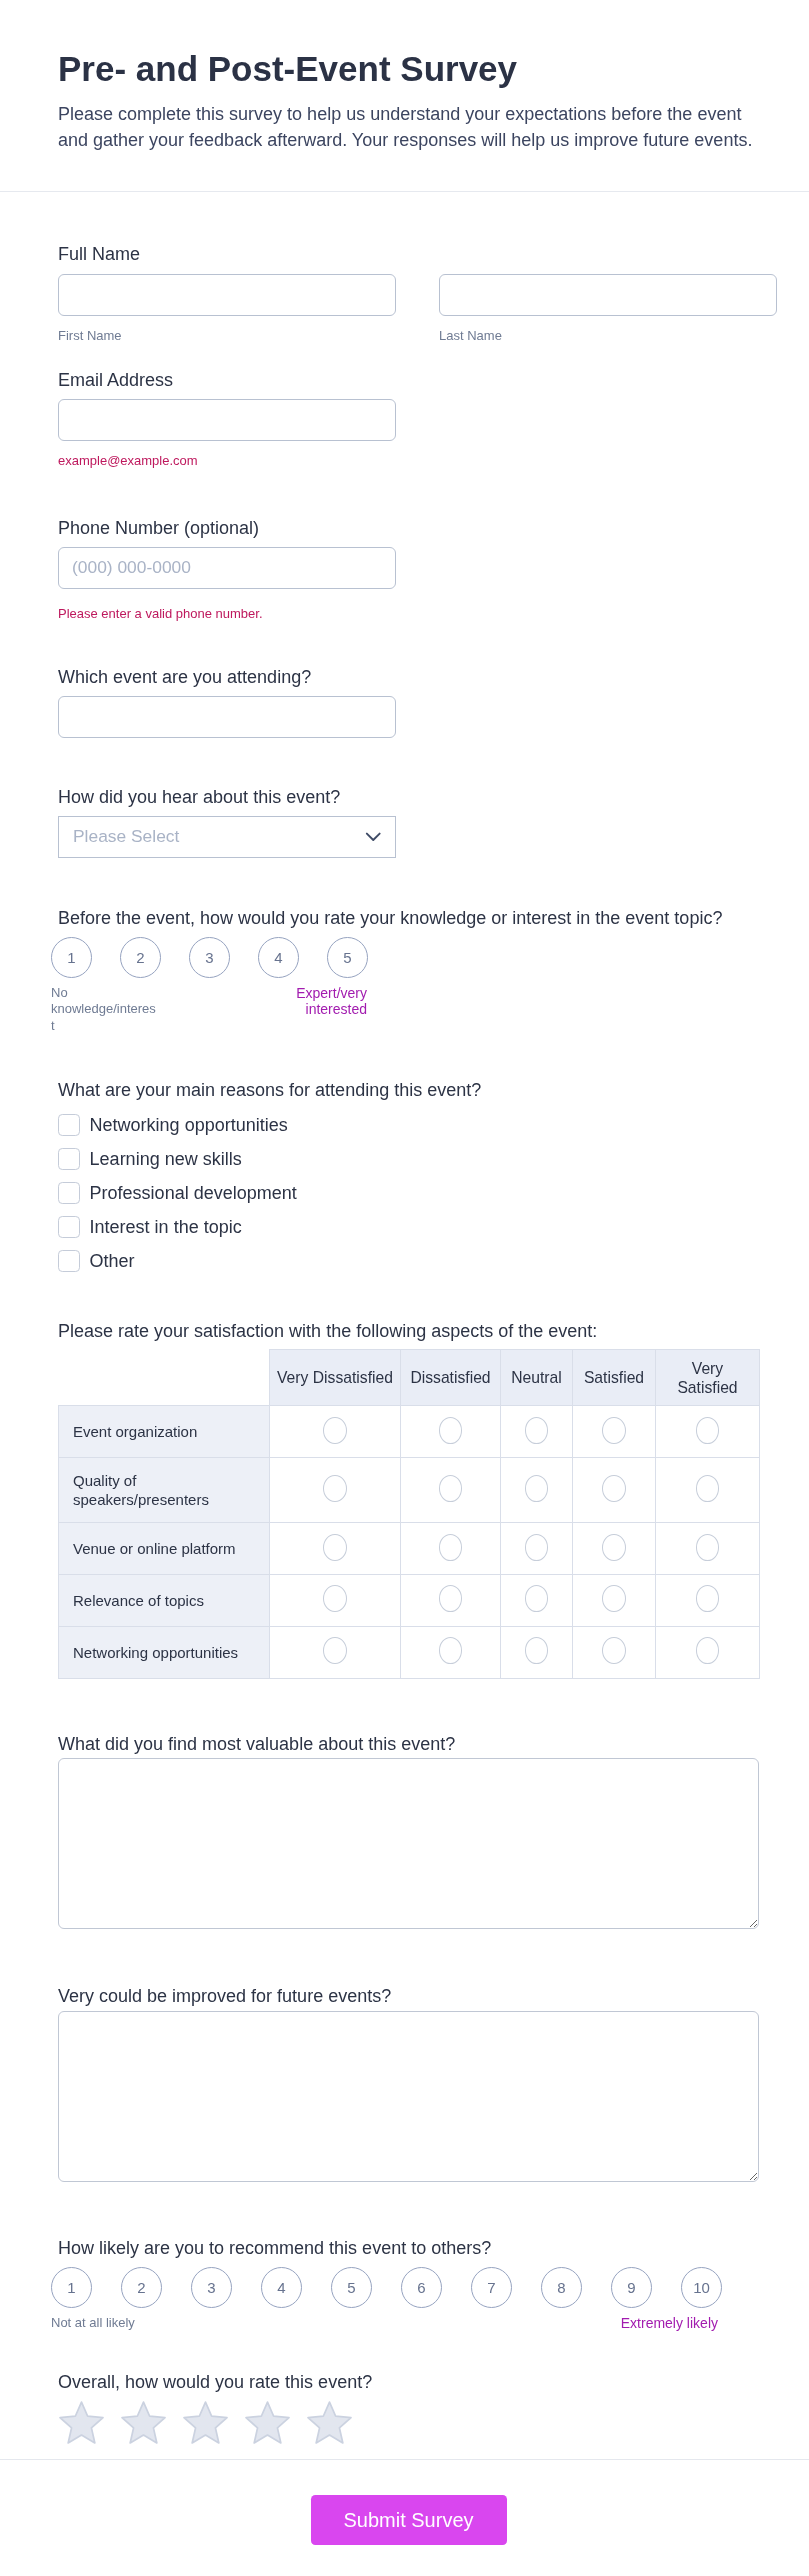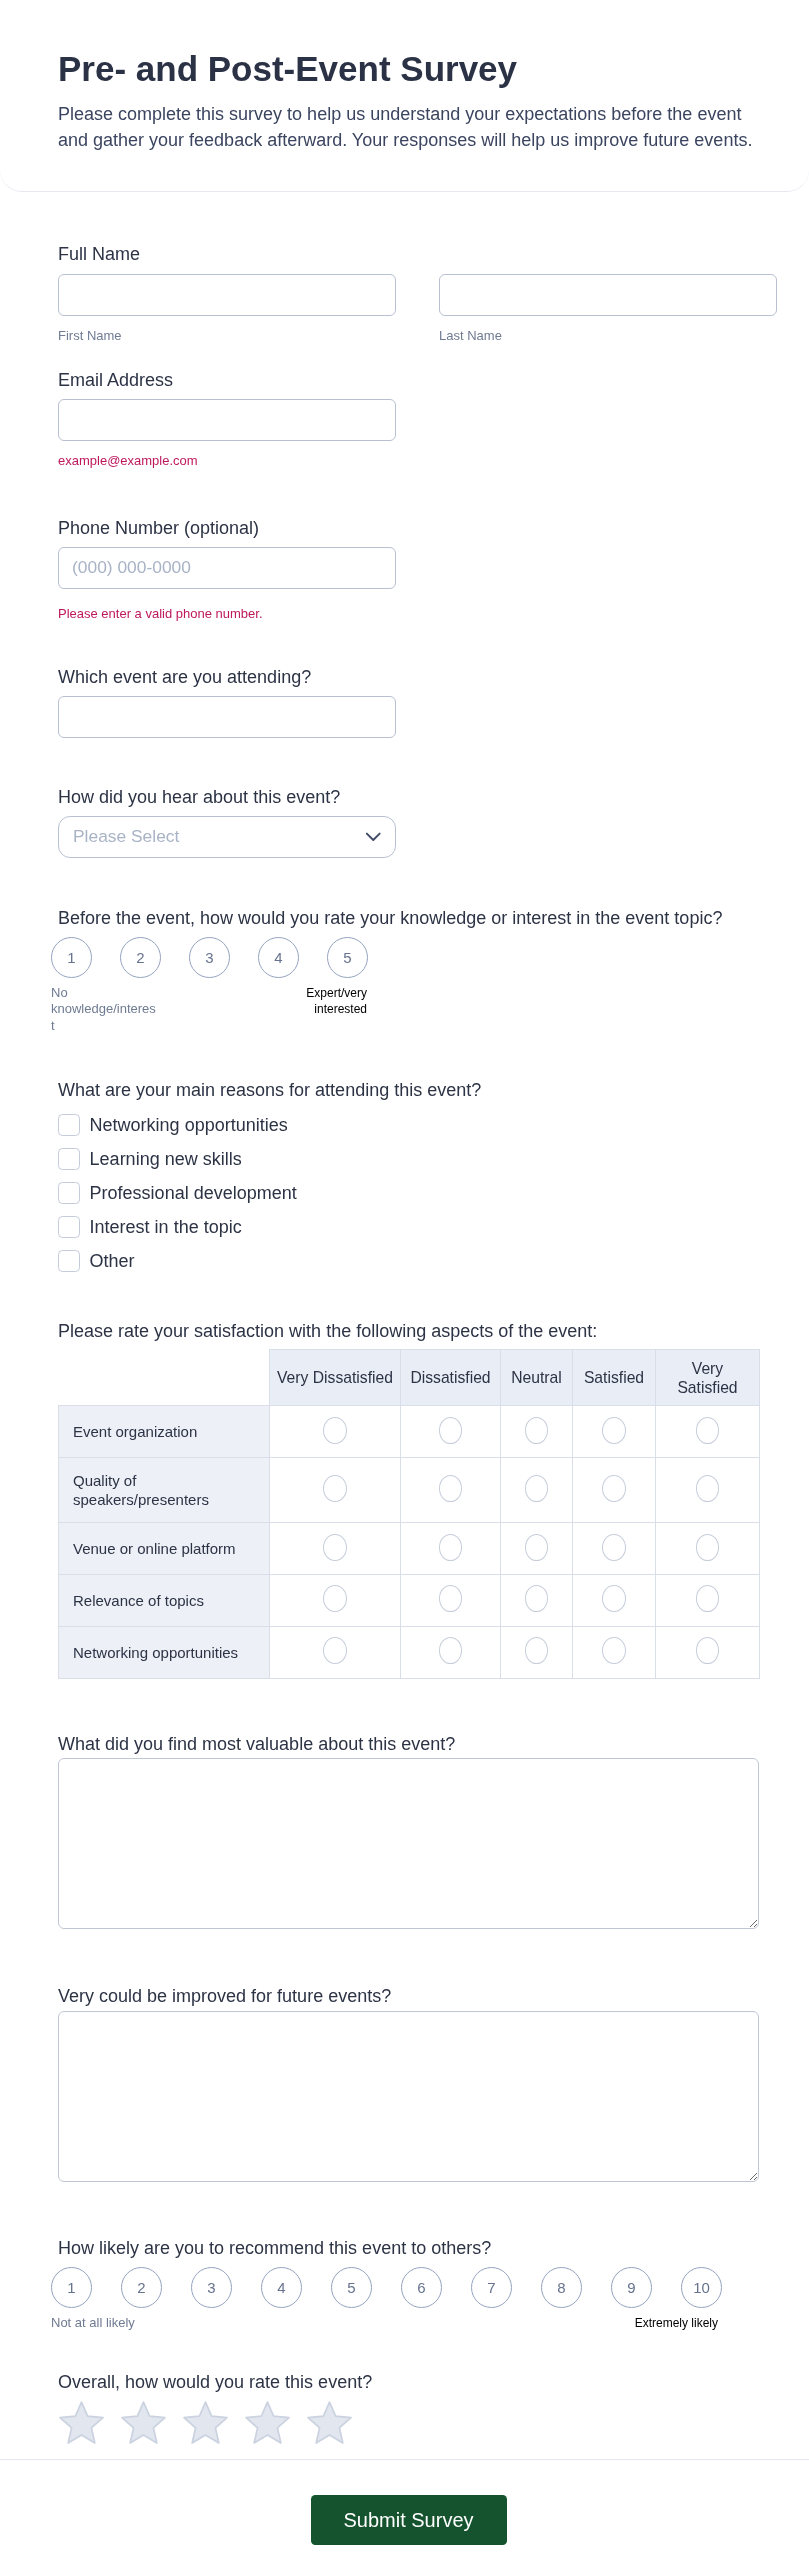--- a/index.html
+++ b/index.html
@@ -1,62 +1,62 @@
 <!DOCTYPE html>
 <html style="font-size:14px"><head>
 <meta charset="utf-8">
 <style>
   html,body{margin:0;padding:0;background:#ffffff;}
   body{width:809px;min-height:2576px;font-family:"Liberation Sans",sans-serif;color:#2c3345;}
-  .form-header{padding:48px 50px 38px 58px;border-bottom:0.9px solid #e6e9ef;border-radius:22px;}
+  .form-header{padding:48px 50px 38px 58px;border-bottom:0.9px solid #e6e9ef;}
   .form-title{font-size:35px;line-height:42px;font-weight:700;color:#2b3245;margin:0;}
   .form-desc{margin:11.3px 0 0 0;font-size:18px;line-height:26px;color:#3c4560;max-width:701px;}
   .content{padding:0 50px 0 58px;}
   .q{margin-top:45px;}
   .q-label{font-size:18px;line-height:24px;font-weight:500;color:#2c3345;}
   .row2{display:flex;gap:43px;margin-top:7.8px;}
   .col{width:338px;}
   .text-input{box-sizing:border-box;width:338px;height:42px;border:1.3px solid #b8c1d1;border-radius:6px;
     font-family:"Liberation Sans",sans-serif;font-size:17.4px;color:#2c3345;padding:0 13px;outline:none;background:#fff;}
   .text-input::placeholder{color:#a9b3c6;}
   .sublabel{margin-top:12px;font-size:13px;line-height:15.7px;color:#6f7b93;}
   .hint{margin-top:12px;font-size:13px;line-height:15.7px;color:#be185d;}
   .mt6{margin-top:5.2px;}
-  .select-box{box-sizing:border-box;width:338px;height:42px;border:1.3px solid #b8c1d1;border-radius:12px;
+  .select-box{box-sizing:border-box;width:338px;height:42px;border:1.3px solid #b8c1d1;border-radius:0;
     display:flex;align-items:center;justify-content:space-between;padding:0 14px;cursor:pointer;background:#fff;}
   .select-value{font-size:17.4px;color:#a9b3c6;}
   .scale-row{display:flex;gap:28px;margin-left:-7px;margin-top:7px;}
   .scale-row.nps{gap:29px;}
   .scale-circle{width:41px;height:41px;border-radius:50%;border:1.3px solid #96a3c0;background:#fff;
     display:flex;align-items:center;justify-content:center;font-family:"Liberation Sans",sans-serif;
     font-size:15px;color:#67738f;padding:0;cursor:pointer;box-sizing:border-box;}
   .scale-labels{display:flex;justify-content:space-between;margin-left:-7px;margin-top:7px;}
   .scale-labels.w5{width:316px;gap:40px;}
   .scale-labels.w10{width:667px;}
   .scale-min{font-size:13px;line-height:16.5px;color:#6f7b93;max-width:106px;overflow-wrap:anywhere;}
-  .scale-max{font-size:12px;line-height:16.5px;color:#000000;max-width:106px;text-align:right;overflow-wrap:anywhere;}
+  .scale-max{font-size:14px;line-height:16.5px;color:#a21caf;max-width:106px;text-align:right;overflow-wrap:anywhere;}
   .check-list{margin-top:6px;}
   .check-row{display:flex;align-items:center;margin-top:12px;cursor:pointer;}
   .check-box{width:22px;height:22px;border:1.3px solid #c5ccd9;border-radius:4.3px;background:#fff;box-sizing:border-box;flex:none;}
   .check-text{margin-left:9.6px;font-size:18px;color:#2c3345;}
   table.matrix{border-collapse:collapse;margin-top:6px;table-layout:fixed;width:701px;}
   .matrix th,.matrix td{border:0.9px solid #d9dee9;}
   .matrix thead th{background:#e9edf6;font-size:15.7px;font-weight:500;color:#2c3345;text-align:center;
     padding:8.7px 7px;height:56px;box-sizing:border-box;vertical-align:middle;line-height:19px;}
   .matrix th.corner{background:transparent;border:none;}
   .matrix tbody th{background:#edf0f7;font-size:15px;font-weight:400;color:#2c3345;text-align:left;
     padding:13px 14px;line-height:19px;vertical-align:middle;}
   .matrix td{background:#fff;text-align:center;vertical-align:middle;padding:10.4px 0;}
   .radio{display:inline-block;width:23.5px;height:27px;border:1.3px solid #c7ceda;border-radius:50%;background:#fff;box-sizing:border-box;cursor:pointer;}
   textarea.big{box-sizing:border-box;width:701px;height:171px;border:1.3px solid #c0c7d4;border-radius:6px;
     margin-top:2.6px;resize:vertical;font-family:"Liberation Sans",sans-serif;font-size:17.4px;color:#2c3345;padding:10.4px 13px;outline:none;}
   .stars{display:flex;gap:15px;margin-top:7px;}
   .star-btn{background:none;border:none;padding:0;cursor:pointer;line-height:0;}
   .form-footer{margin-top:15px;border-top:0.9px solid #e5e8ee;padding:35px 50px 44px 58px;}
-  .submit-btn{display:block;margin:0 auto;width:196px;height:50px;background:#14532d;border:none;border-radius:4.3px;
+  .submit-btn{display:block;margin:0 auto;width:196px;height:50px;background:#d946ef;border:none;border-radius:4.3px;
     color:#ffffff;font-family:"Liberation Sans",sans-serif;font-size:20px;cursor:pointer;}
 </style>
 </head>
 <body>
 
 <div class="form-header">
   <h1 class="form-title">Pre- and Post-Event Survey</h1>
   <p class="form-desc">Please complete this survey to help us understand your expectations before the event and gather your feedback afterward. Your responses will help us improve future events.</p>
 </div>
 

